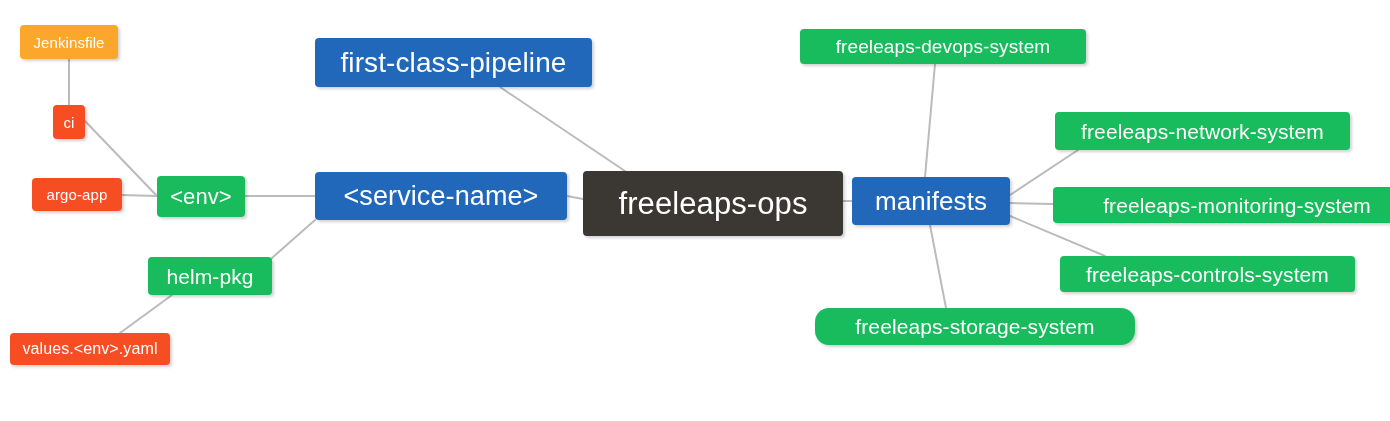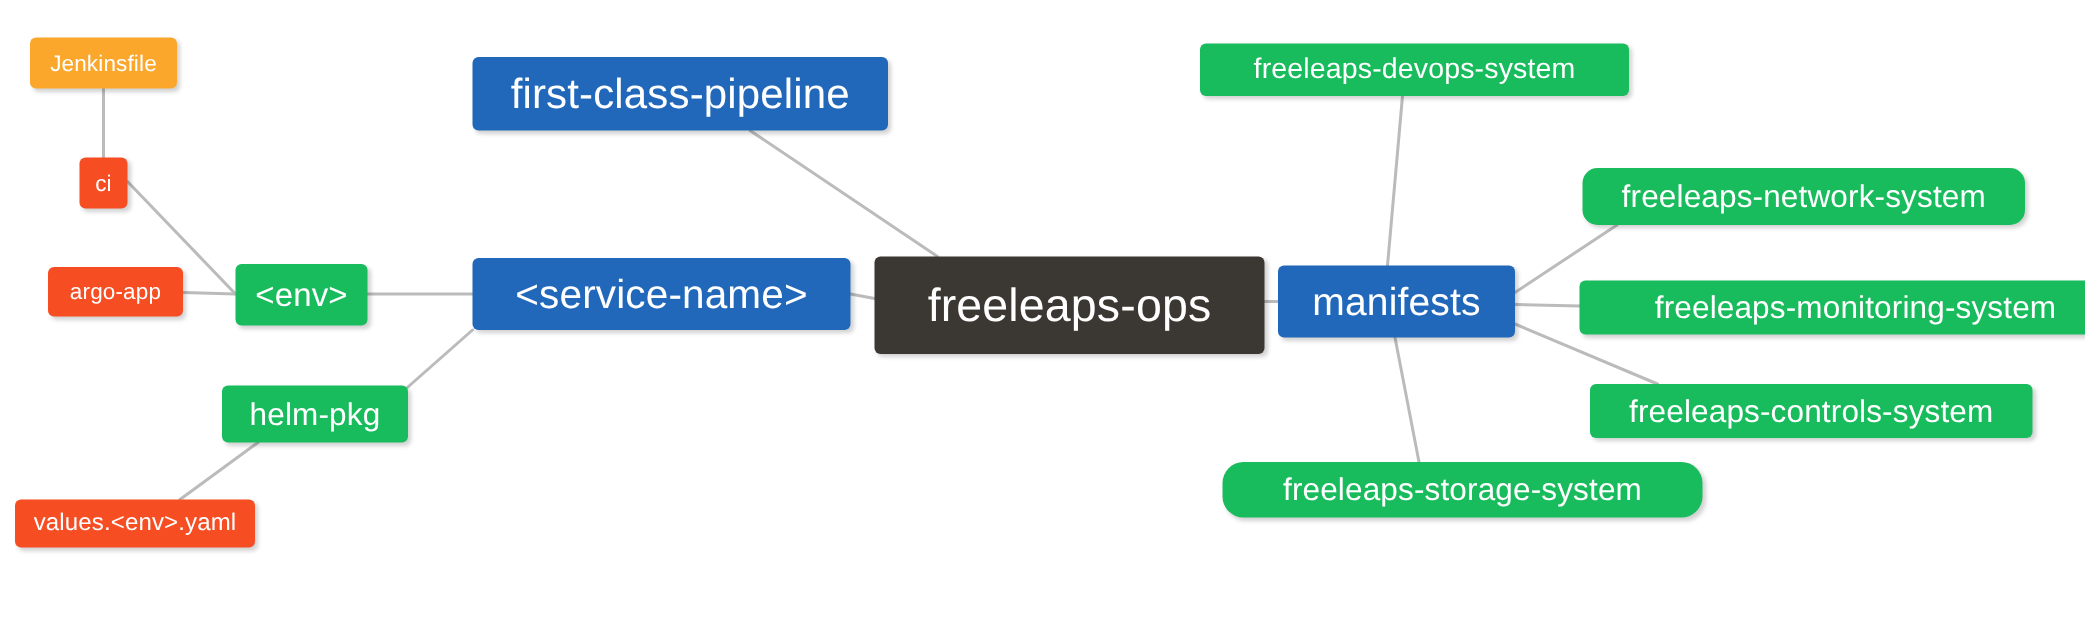--- a/index.html
+++ b/index.html
@@ -107,21 +107,21 @@
       </div>
       <div class="node lvl-root" style="left: 583px; top: 171px; width: 260px; height: 65px; font-size: 31px;">
         <span>freeleaps-ops</span>
       </div>
       <div class="node lvl-blue" style="left: 852px; top: 177px; width: 158px; height: 48px; font-size: 26px;">
         <span>manifests</span>
       </div>
       <div class="node lvl-green" style="left: 800px; top: 29px; width: 286px; height: 35px; font-size: 19px;">
         <span>freeleaps-devops-system</span>
       </div>
-      <div class="node lvl-green" style="left: 1055px; top: 112px; width: 295px; height: 38px; font-size: 21px; border-radius: 10px;">
+      <div class="node lvl-green" style="left: 1055px; top: 112px; width: 295px; height: 38px; font-size: 21px;">
         <span>freeleaps-network-system</span>
       </div>
       <div class="node lvl-green" style="left: 1053px; top: 187px; width: 368px; height: 36px; font-size: 21px;">
         <span>freeleaps-monitoring-system</span>
       </div>
       <div class="node lvl-green" style="left: 1060px; top: 256px; width: 295px; height: 36px; font-size: 21px;">
         <span>freeleaps-controls-system</span>
       </div>
       <div class="node lvl-green" style="left: 815px; top: 308px; width: 320px; height: 37px; font-size: 21px; border-radius: 14px;">
         <span>freeleaps-storage-system</span>

